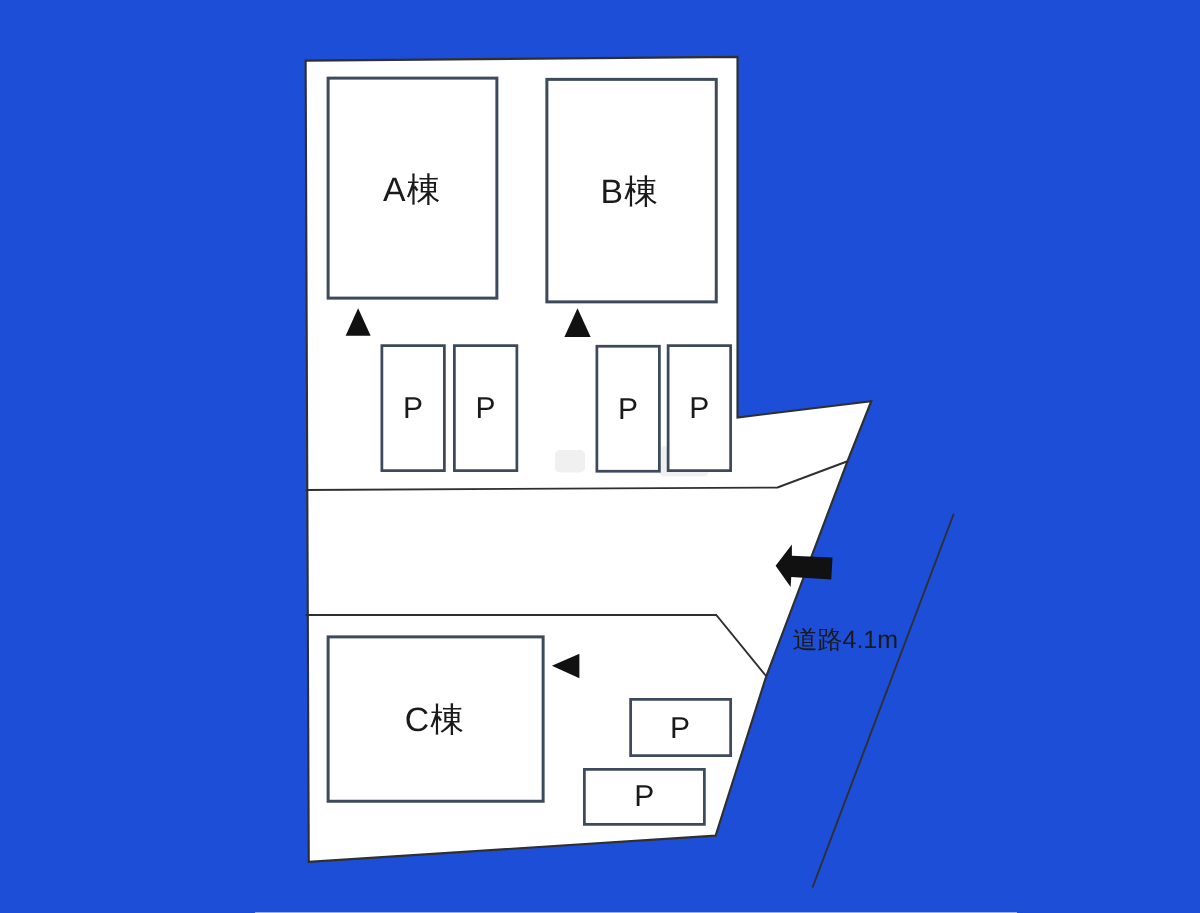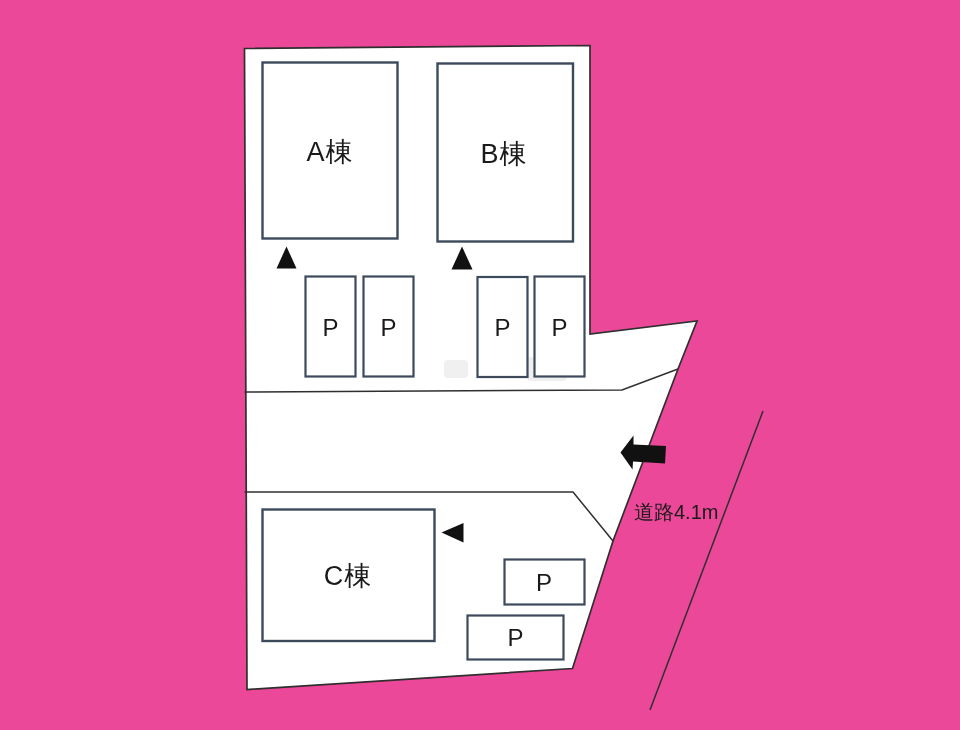--- a/index.html
+++ b/index.html
@@ -4,21 +4,21 @@
 <style>
   html, body {
     margin: 0;
     padding: 0;
     background: #ffffff;
   }
   .stage {
     position: relative;
     width: 960px;
     height: 730px;
-    background: #ec4899;
+    background: #1d4ed8;
     overflow: hidden;
     font-family: "Liberation Sans", "DejaVu Sans", sans-serif;
   }
   svg { display: block; }
 
   .boundary {
     fill: #ffffff;
     stroke: #2f2f2f;
     stroke-width: 1.7;
     stroke-linejoin: miter;

